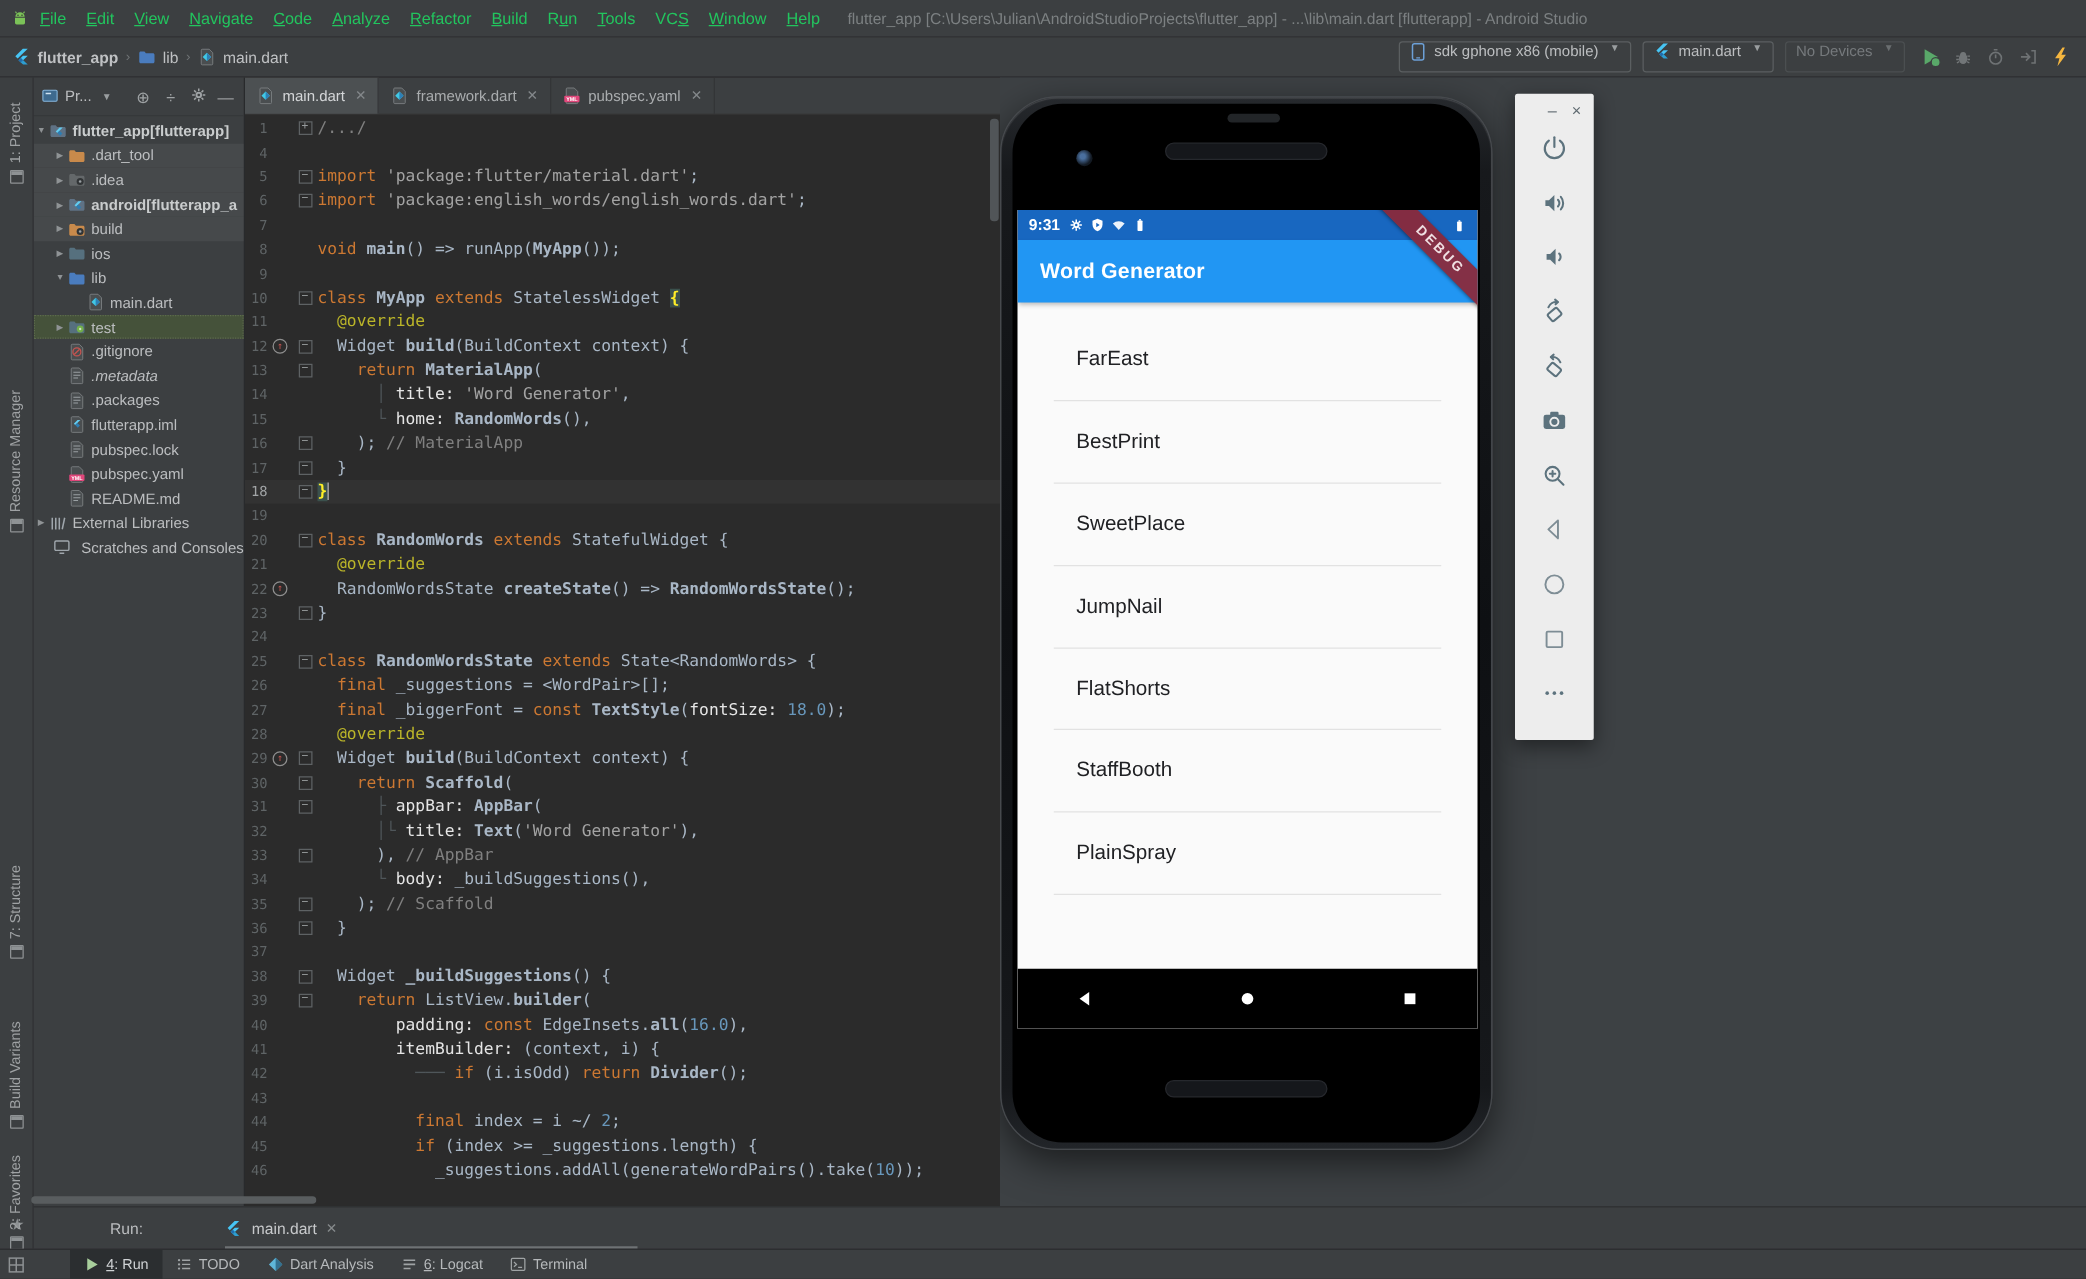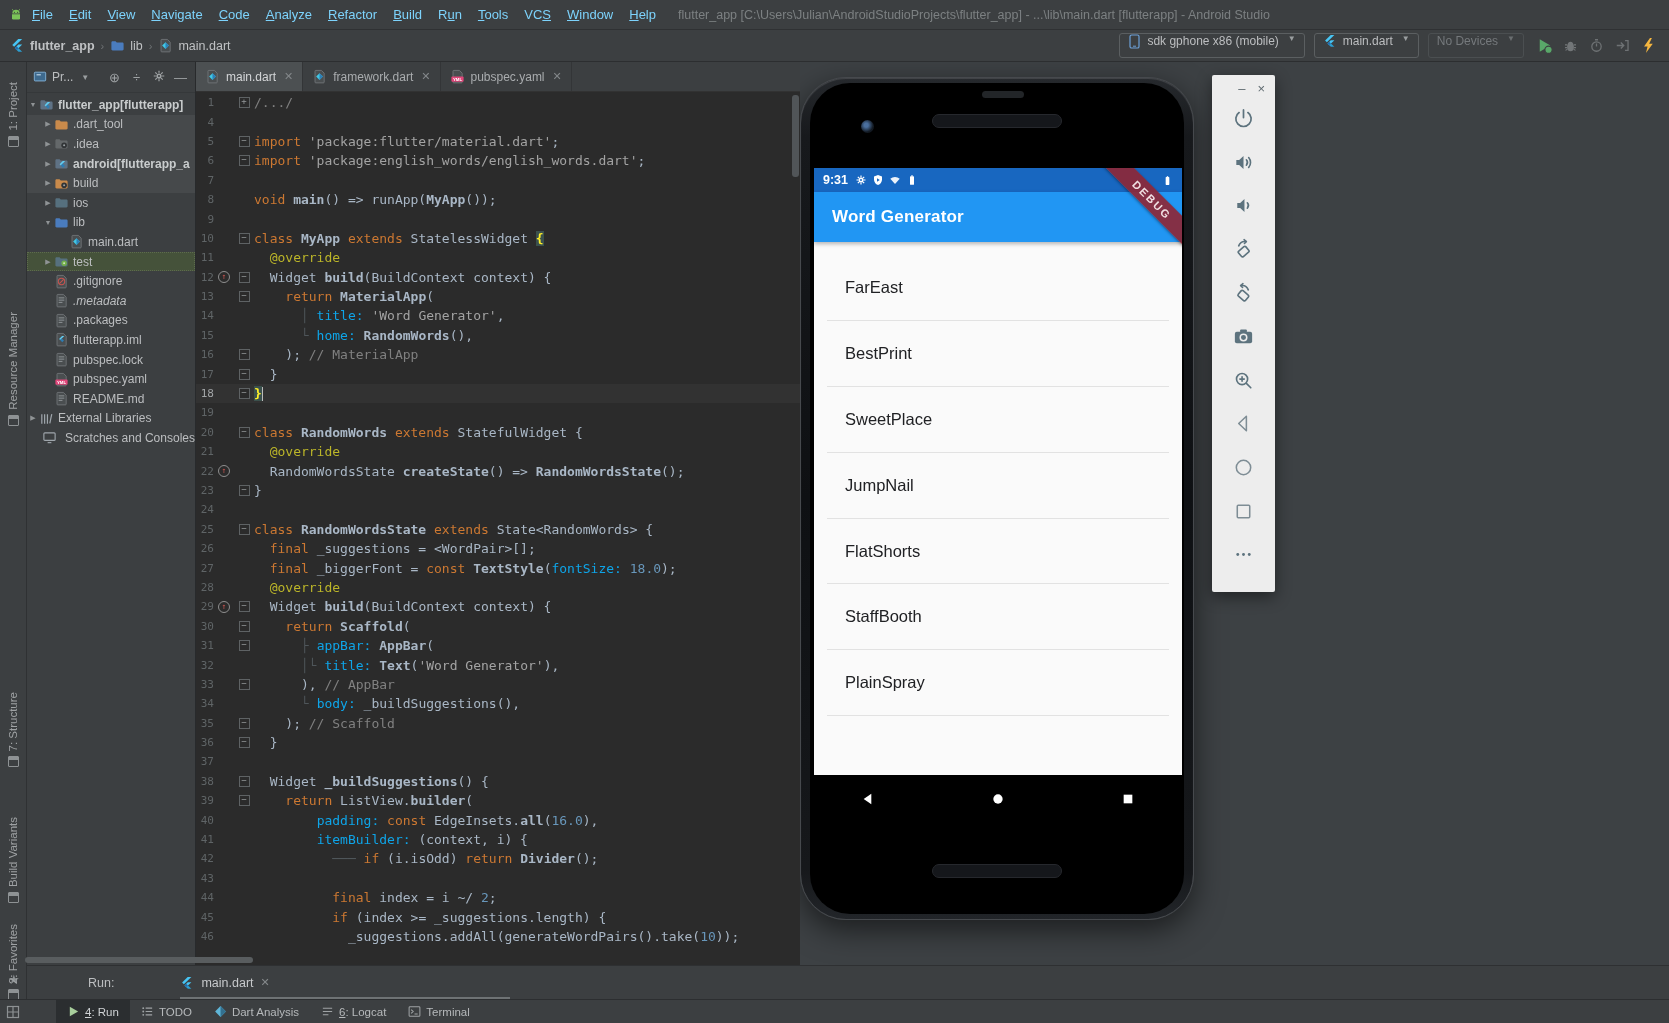--- a/index.html
+++ b/index.html
@@ -5,21 +5,21 @@
   html,body{margin:0;padding:0;width:1669px;height:1023px;overflow:hidden;background:#2b2b2b;
     font-family:"Liberation Sans",sans-serif;}
   #root{position:absolute;inset:0;}
   .icn{display:inline-flex;width:16px;height:16px;flex:none;align-items:center;justify-content:center}
   .icn svg{width:100%;height:100%}
   u{text-decoration:underline}
 
   
   #menubar{position:absolute;left:0;top:0;width:1669px;height:30px;background:#3c3f41;
     border-bottom:1px solid #2f3133;display:flex;align-items:center;padding-left:8px;box-sizing:border-box}
-  .menu-item{padding:0 8px;color:#7dd3fc;font-size:13px;white-space:nowrap}
+  .menu-item{padding:0 8px;color:#22c55e;font-size:13px;white-space:nowrap}
   #win-title{color:#7c8082;font-size:12.5px;margin-left:14px;white-space:nowrap;overflow:hidden}
 
   
   #navbar{position:absolute;left:0;top:30px;width:1669px;height:32px;background:#3c3f41;
     border-bottom:1px solid #2c2e30;display:flex;align-items:center;padding:0 10px;box-sizing:border-box}
   #crumbs{display:flex;align-items:center;gap:6px;color:#bfc1c3;font-size:12.5px}
   .crumb{display:flex;align-items:center;gap:5px;white-space:nowrap}
   .crumb-sep{color:#6f7375;font-size:11px}
   .crumb.bold{font-weight:bold}
   #nav-right{margin-left:auto;display:flex;align-items:center;gap:9px}
@@ -69,21 +69,21 @@
   .cl.cur .lnum{color:#a2a5a7}
   .lnum{width:18px;text-align:right;color:#5f6466;font-size:11px;flex:none;font-family:"DejaVu Sans Mono",monospace}
   .gov{width:20px;flex:none;display:flex;justify-content:center}
   .gfold{width:20px;flex:none;display:flex;justify-content:center}
   .fm{width:9px;height:9px;border:1px solid #5e6264;font-size:9px;line-height:7px;text-align:center;color:#95999b;
     font-family:"DejaVu Sans Mono",monospace;background:#2b2b2b}
   .ovr{width:10px;height:10px;border-radius:50%;border:1px solid #8f8f8f;font-size:8px;line-height:9px;
     text-align:center;color:#c75450;background:#2b2b2b}
   .t-k{color:#cc7832}.t-s{color:#a3a3a3}.t-c{color:#808080}.t-d{color:#a9b7c6}
   .t-b{color:#a9b7c6;font-weight:bold}.t-n{color:#6897bb}.t-a{color:#bbb529}
-  .t-p{color:#0ea5e9}.t-gl{color:#4f565a}
+  .t-p{color:#e5e5e5}.t-gl{color:#4f565a}
   .t-m{color:#ffef28;background:#3b514d;font-weight:bold}
   .caret{display:inline-block;width:1px;height:14px;background:#bbbbbb;vertical-align:middle}
   #ed-vscroll{position:absolute;right:1px;top:33px;width:7px;height:82px;background:#515558;border-radius:3px}
 
   
   #desktop{position:absolute;left:800px;top:62px;width:869px;height:903px;background:#3d4144;overflow:hidden}
 
   
   #phone{position:absolute;left:0px;top:15px;width:394px;height:843px;border-radius:46px;
     background:linear-gradient(#26292d,#17191c 7%,#0e1013 50%,#16181b 94%,#222529);
@@ -103,21 +103,21 @@
   #sicons .icn,{width:12px;height:12px}
   #sicons .icn{width:12px;height:12px}
   #sb-right{margin-left:auto;display:flex;gap:4px}
   #sb-right .icn{width:11px;height:13px}
   #appbar{height:50px;background:#2196f3;display:flex;align-items:center;padding-left:18px;
     box-shadow:0 2px 4px rgba(0,0,0,.28);position:relative;z-index:1}
   #app-title{color:#fff;font-size:17px;font-weight:bold;letter-spacing:.2px}
   #ribbon{position:absolute;top:22px;right:-36px;width:132px;height:20px;transform:rotate(45deg);
     background:rgba(140,40,56,.93);color:#f0dfe2;font-size:11px;font-weight:bold;letter-spacing:2px;
     display:flex;align-items:center;justify-content:center;z-index:3;box-shadow:0 1px 3px rgba(0,0,0,.4)}
-  #wordlist{height:533px;padding:13px 13px 0;box-sizing:border-box}
+  #wordlist{height:533px;padding:13px 29px 0;box-sizing:border-box}
   .word{height:64.9px;display:flex;align-items:center;padding-left:18px;font-size:16.5px;color:#202124;
     border-bottom:1px solid #e2e2e2}
   #appnav{position:absolute;left:0;right:0;bottom:0;height:48px;background:#000;display:flex;
     align-items:center;justify-content:space-between;padding:0 46px;box-sizing:border-box}
   #appnav .icn{width:16px;height:16px}
 
   
   #emtool{position:absolute;left:412px;top:13px;width:63px;height:517px;background:#ededed;border-radius:2px;
     box-shadow:0 5px 16px rgba(0,0,0,.45)}
   #embtns{display:flex;justify-content:flex-end;gap:12px;padding:6px 10px 1px;color:#5f6a70;font-size:13px}

